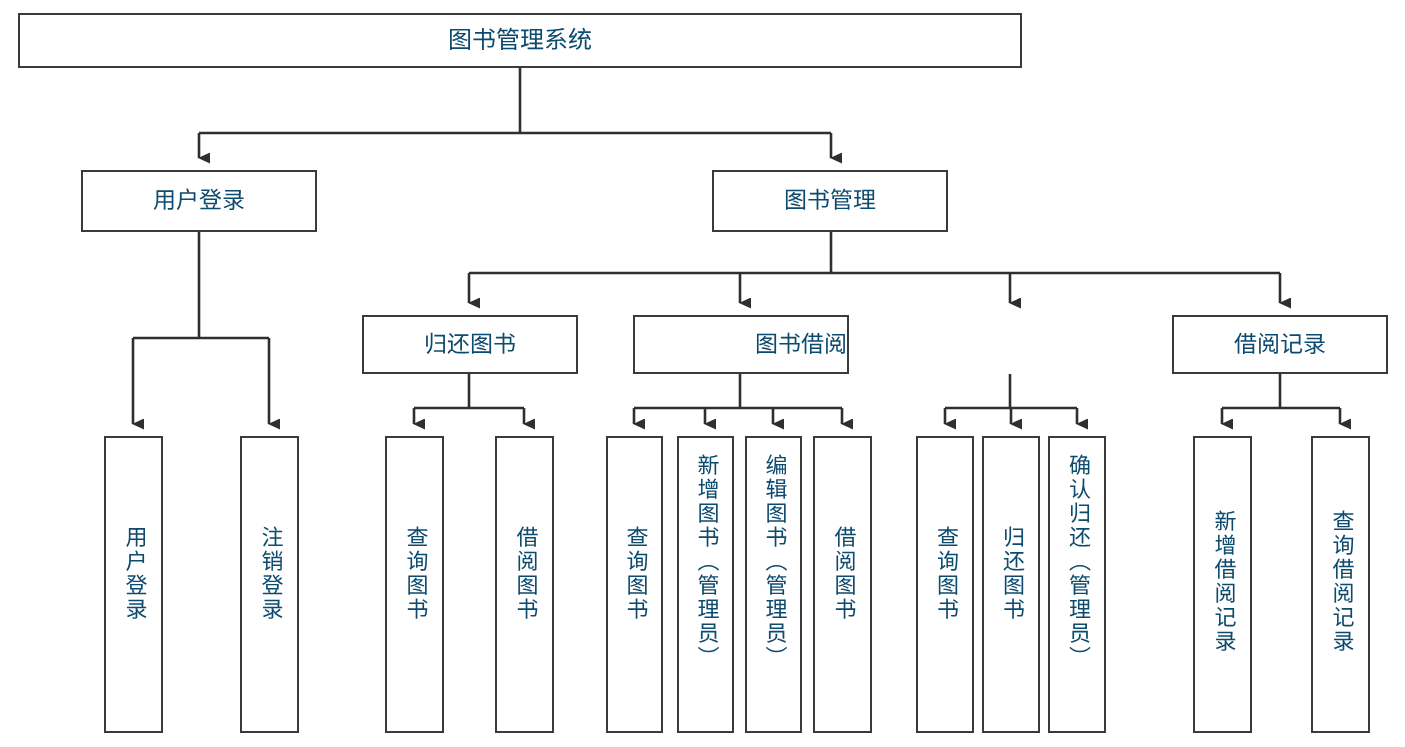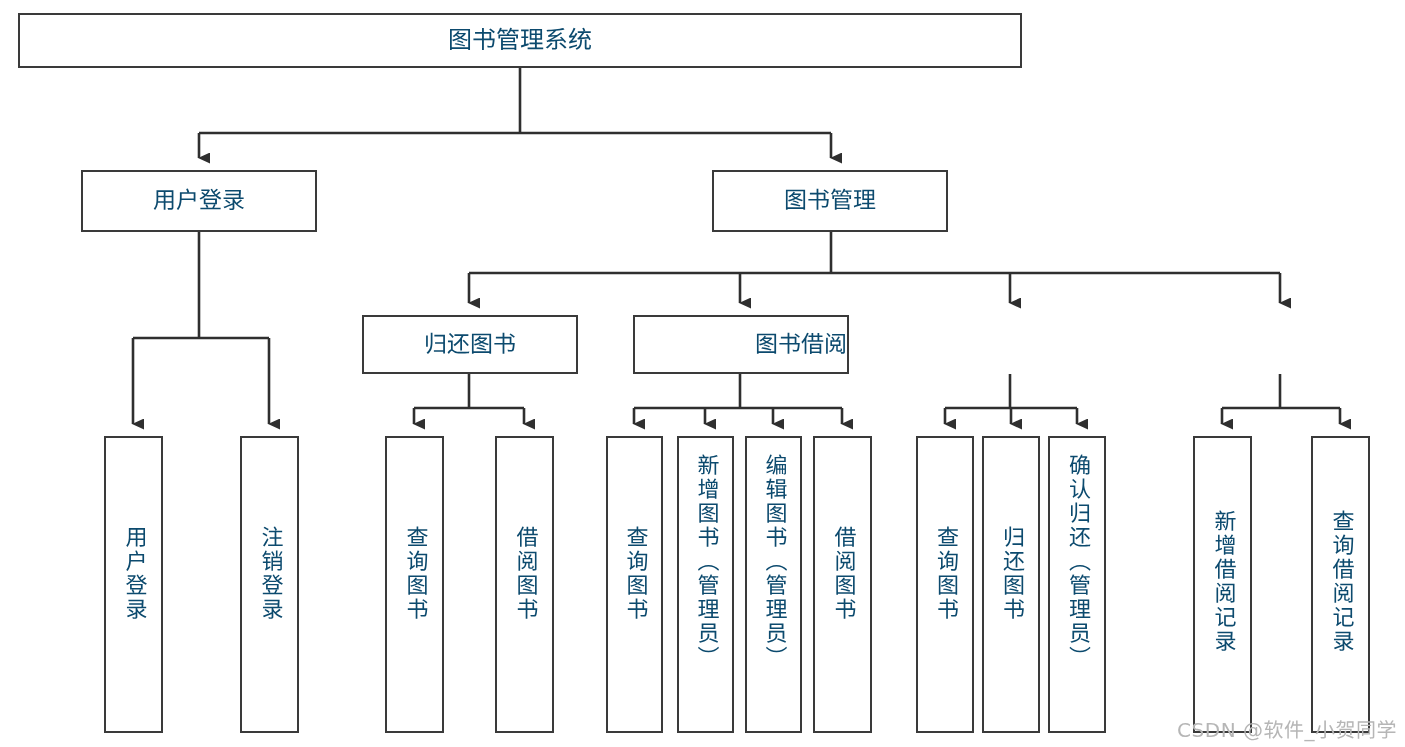--- a/index.html
+++ b/index.html
@@ -150,20 +150,23 @@
   <div class="node node-level2" style="left:712px; top:170px; width:236px; height:62px;">
     <span class="node-label">图书管理</span>
   </div>
 
   <div class="node node-level3" style="left:362px; top:315px; width:216px; height:59px;">
     <span class="node-label">归还图书</span>
   </div>
   <div class="node node-level3" style="left:633px; top:315px; width:216px; height:59px;text-align:right;">
     <span class="node-label">图书借阅</span>
   </div>
+  <div class="node node-level3" style="left:1172px; top:315px; width:216px; height:59px;">
+    <span class="node-label">借阅记录</span>
+  </div>
 
   <div class="node node-leaf leaf-short" style="left:104px; top:436px; width:59px; height:297px;">
     <span class="node-label">用户登录</span>
   </div>
   <div class="node node-leaf leaf-short" style="left:240px; top:436px; width:59px; height:297px;">
     <span class="node-label">注销登录</span>
   </div>
 
   <div class="node node-leaf leaf-short" style="left:385px; top:436px; width:59px; height:297px;">
     <span class="node-label">查询图书</span>
@@ -195,15 +198,14 @@
     <span class="node-label">确认归还（管理员）</span>
   </div>
 
   <div class="node node-leaf leaf-mid" style="left:1193px; top:436px; width:59px; height:297px;">
     <span class="node-label">新增借阅记录</span>
   </div>
   <div class="node node-leaf leaf-mid" style="left:1311px; top:436px; width:59px; height:297px;">
     <span class="node-label">查询借阅记录</span>
   </div>
 
-  <div id="watermark">CSDN @软件_小贺同学</div>
 
 </div>
 
 </body></html>

